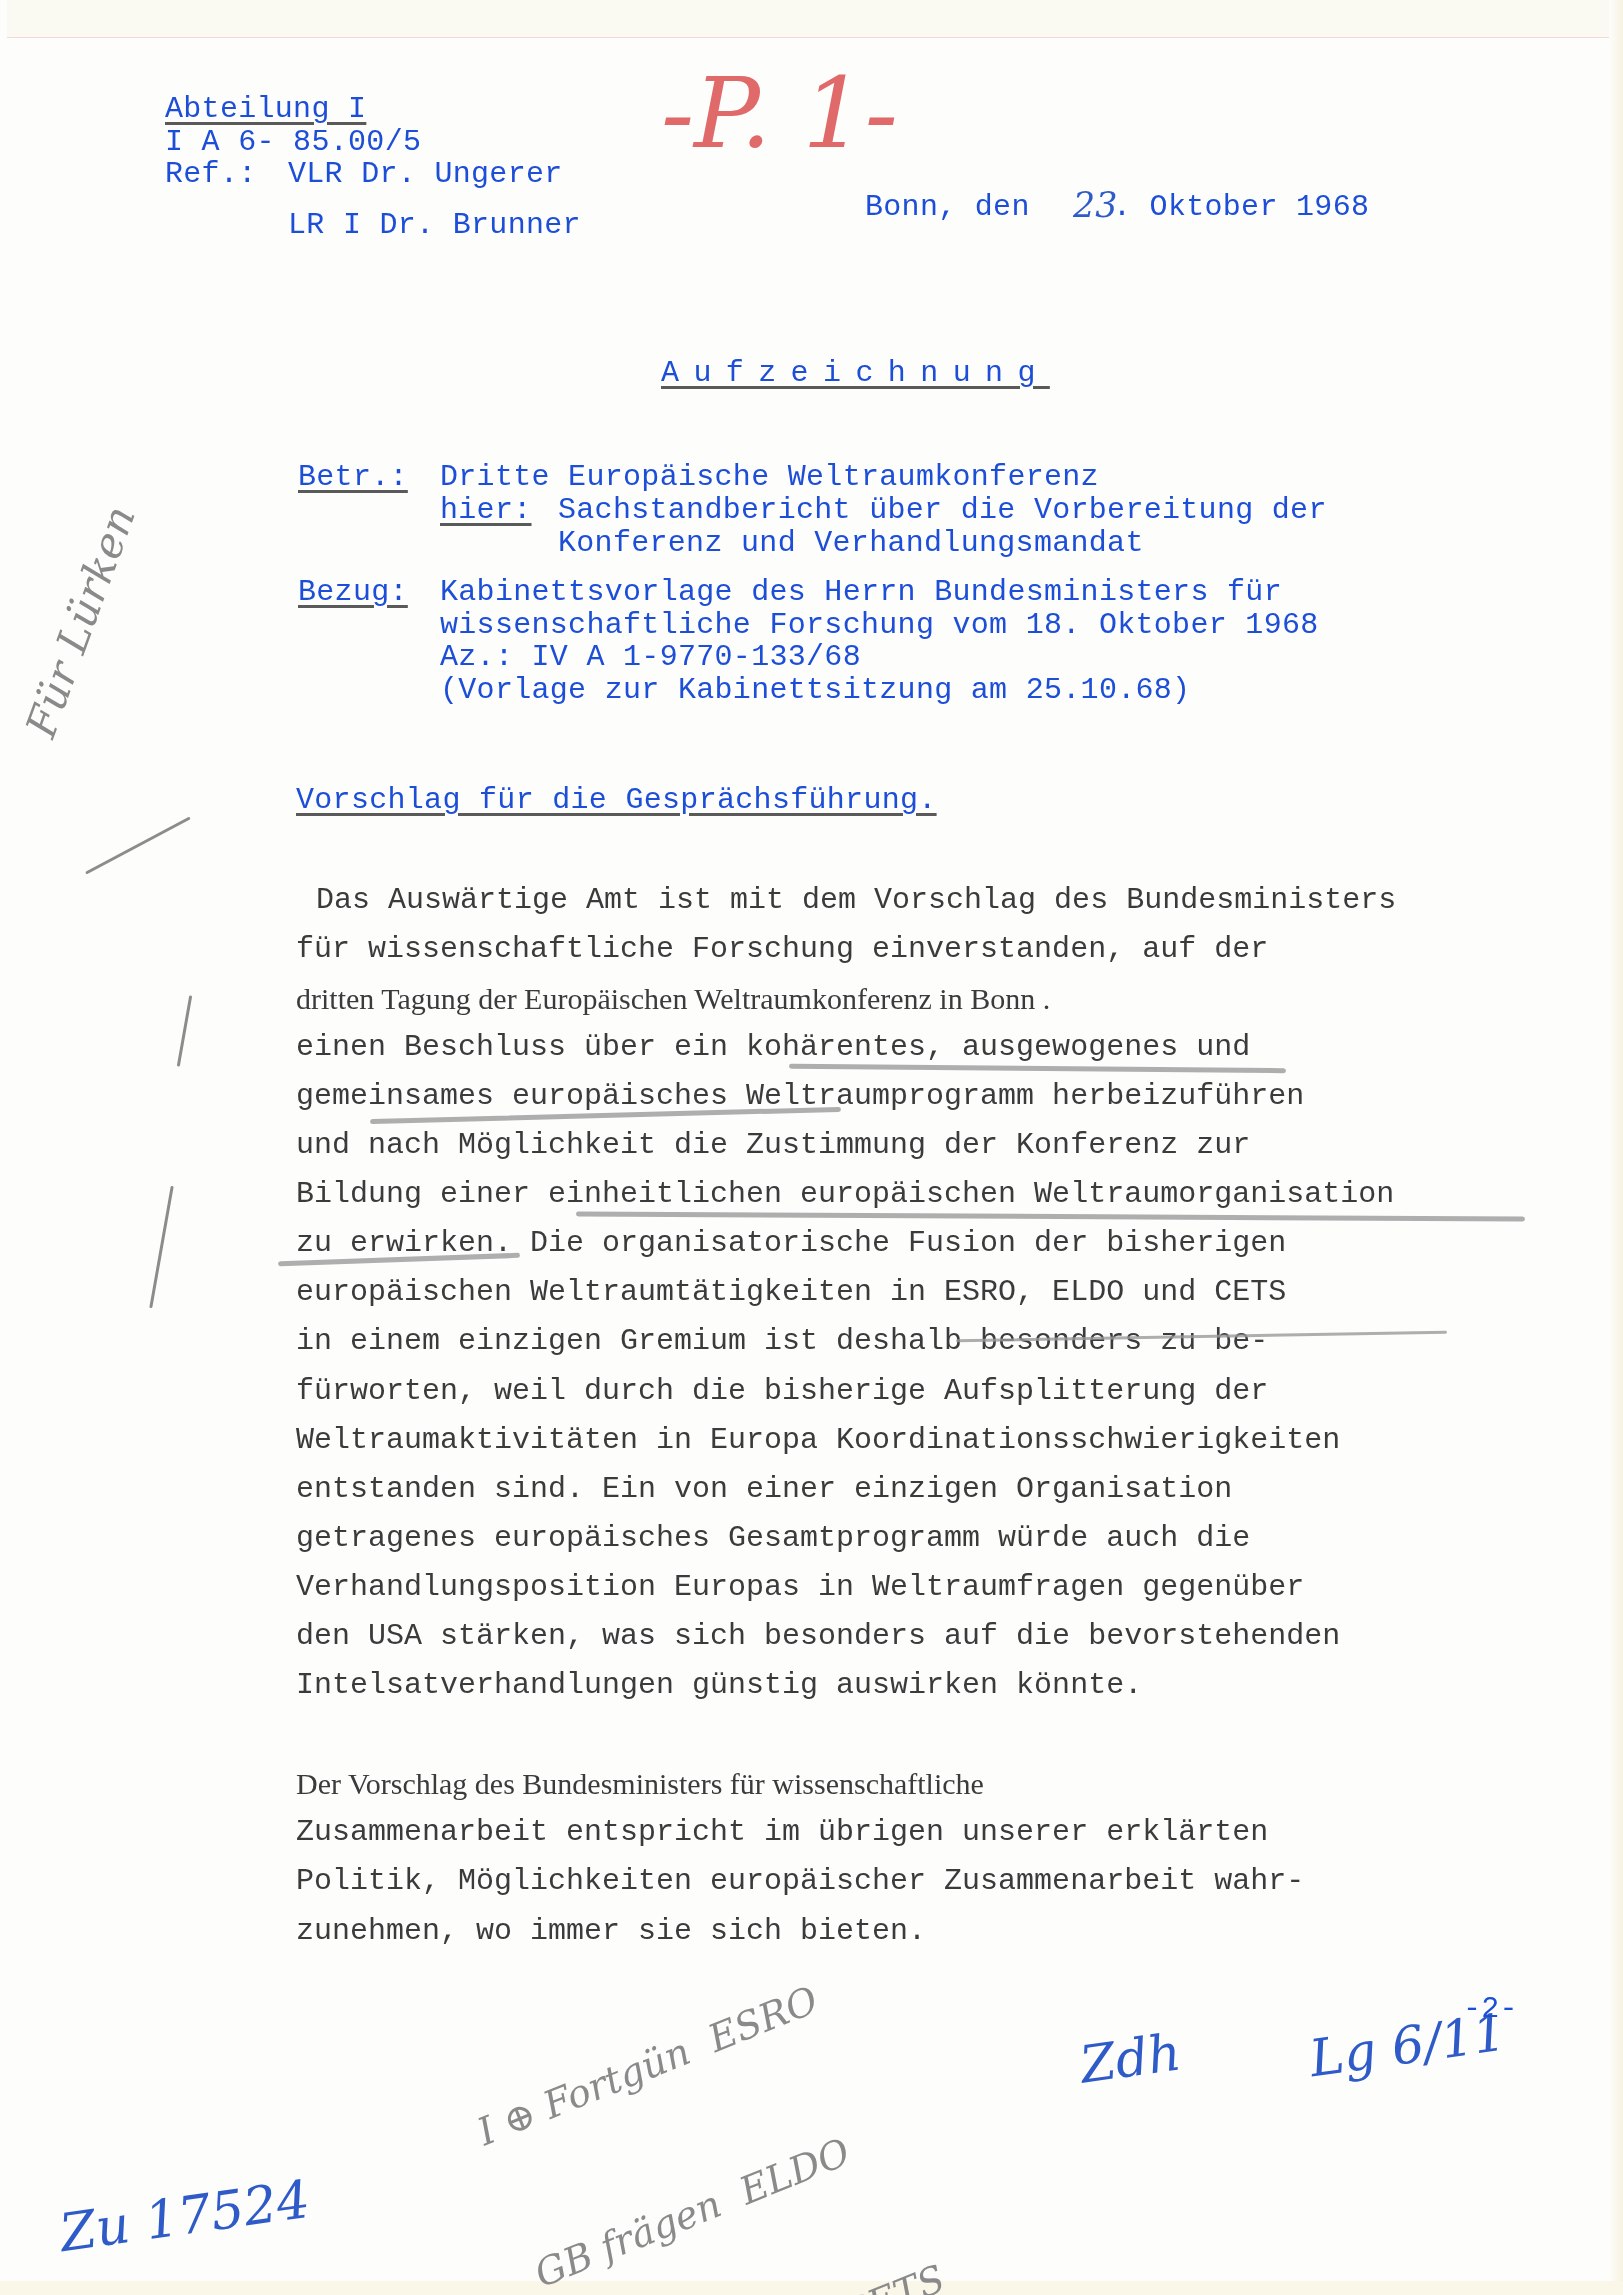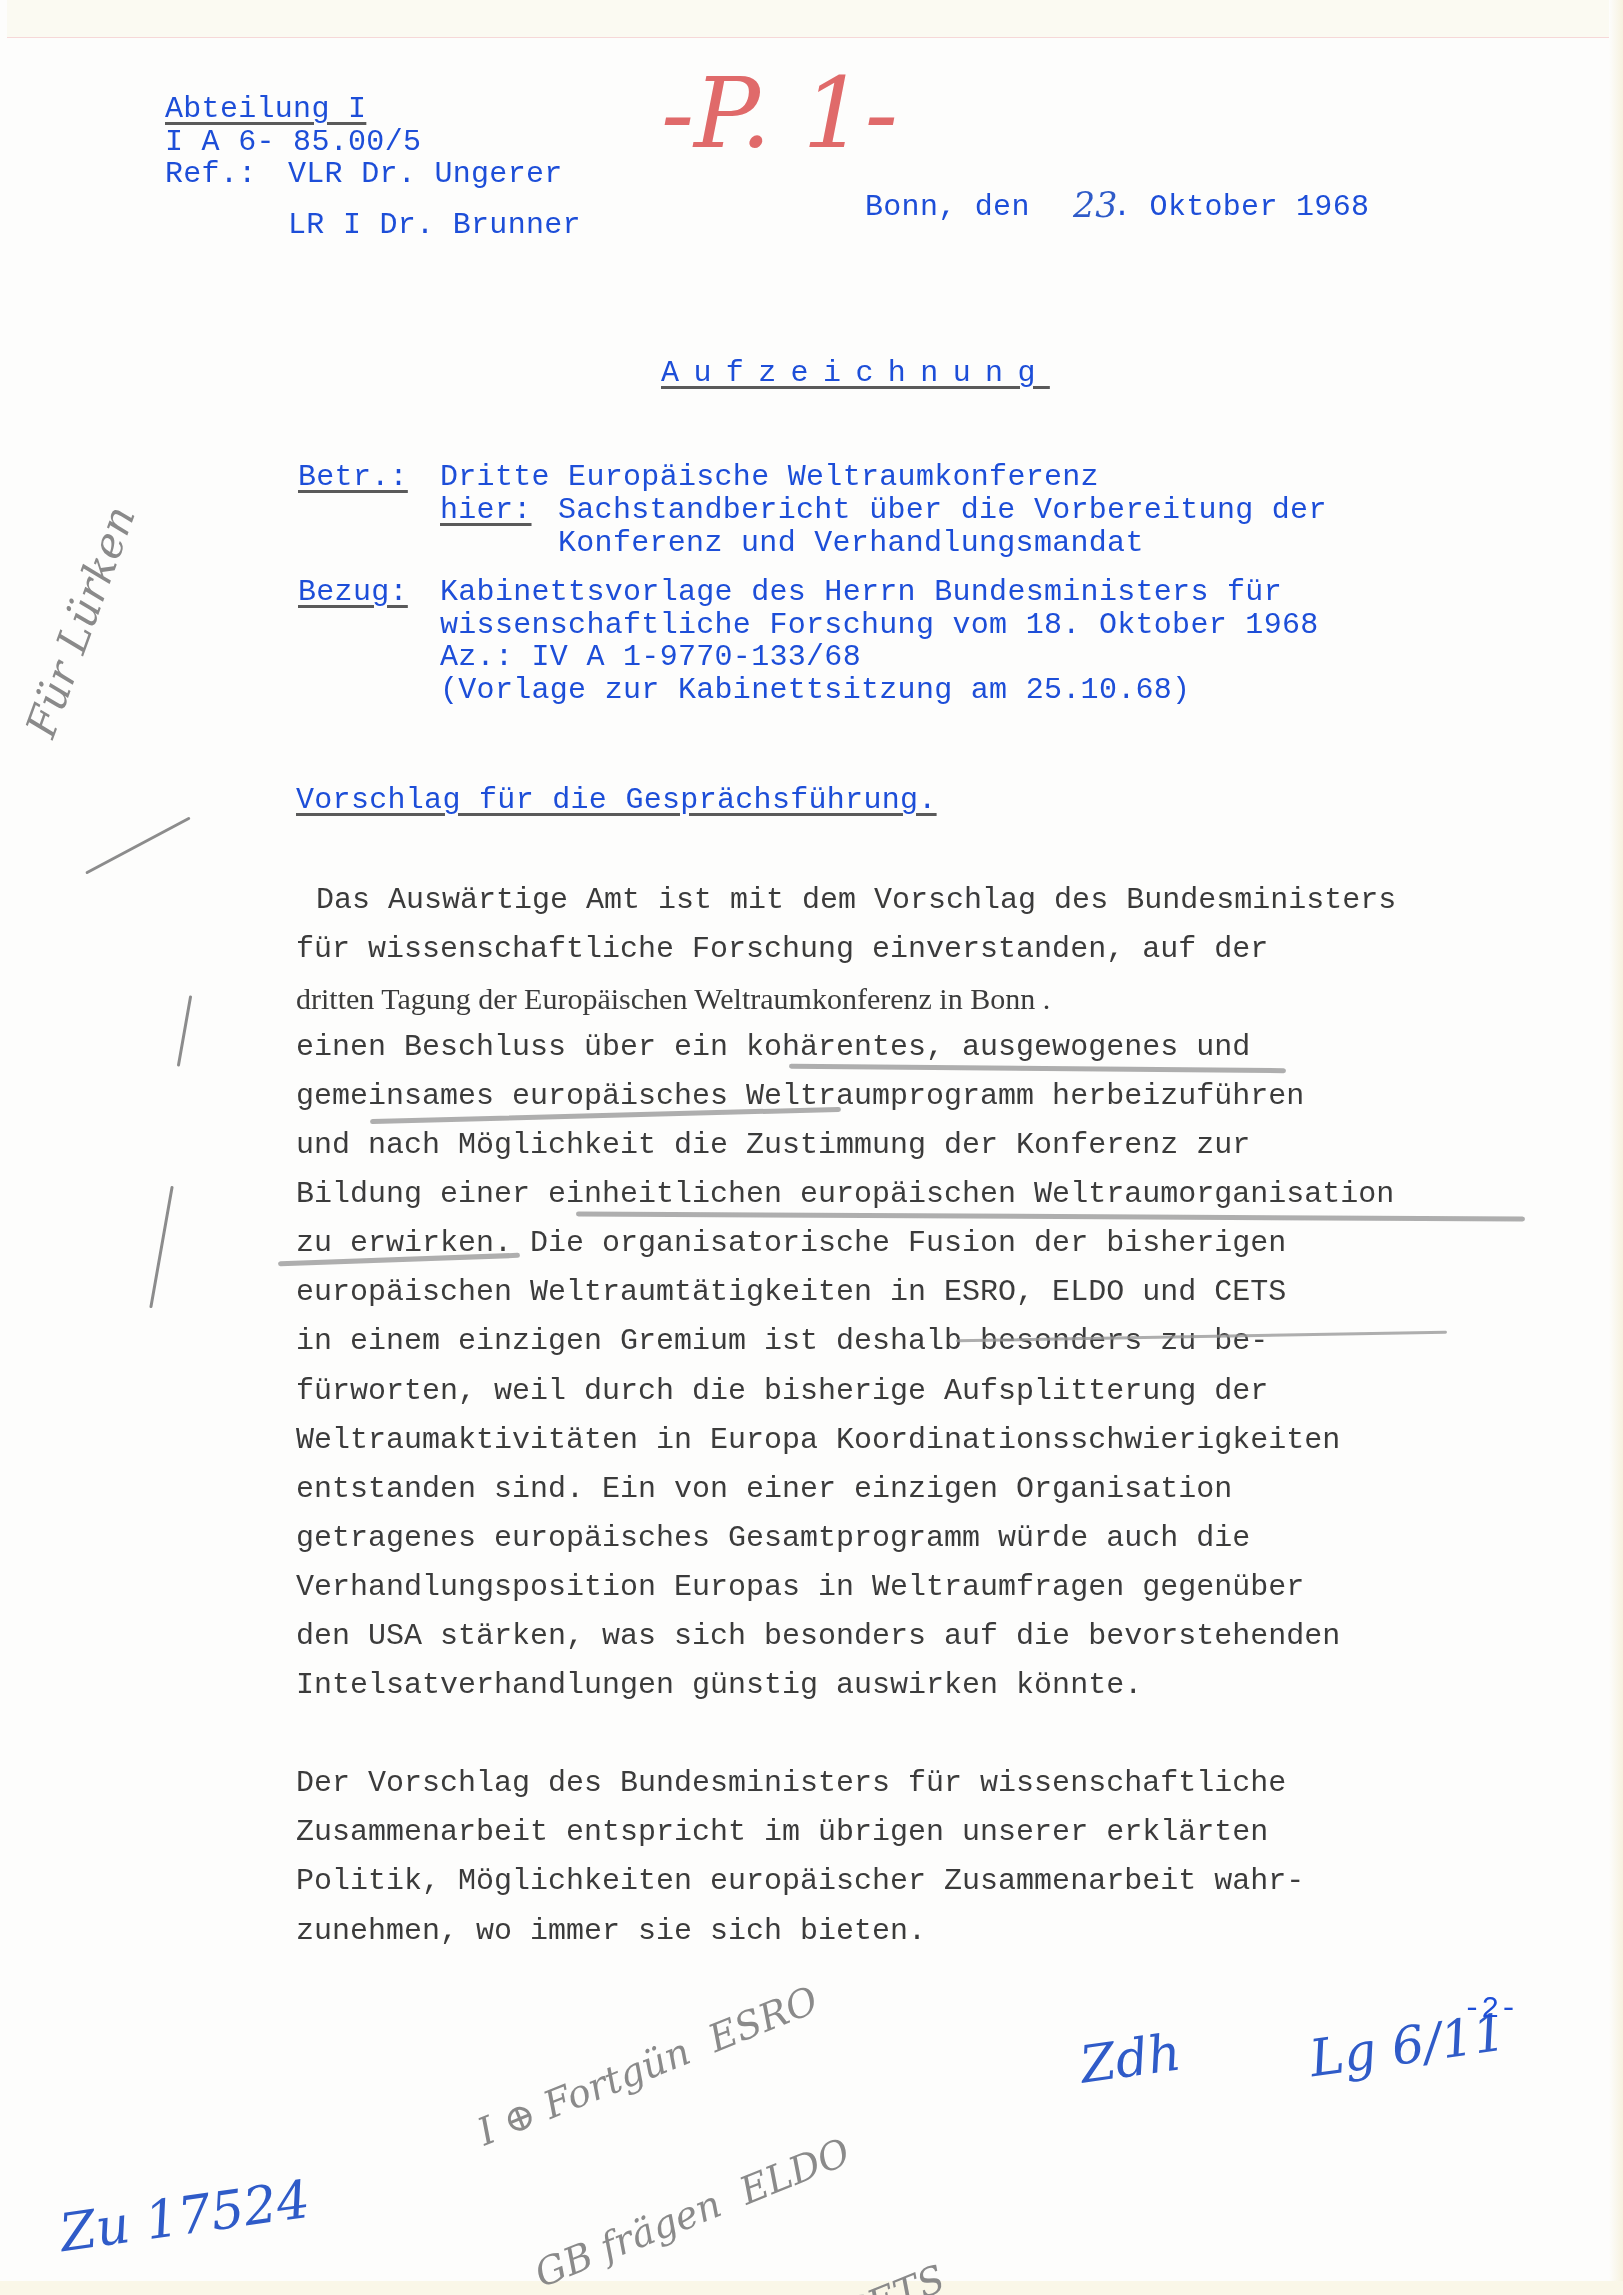--- a/index.html
+++ b/index.html
@@ -82,21 +82,21 @@
 
 <div class="pencil-underline" style="left:789px; top:1066px; width:497px; transform: rotate(0.5deg);"></div>
 <div class="pencil-underline" style="left:370px; top:1113px; width:471px; transform: rotate(-1.5deg);"></div>
 <div class="pencil-underline" style="left:576px; top:1214px; width:949px; transform: rotate(0.3deg);"></div>
 <div class="pencil-underline" style="left:278px; top:1257px; width:242px; transform: rotate(-2deg);"></div>
 <div class="pencil-underline" style="left:956px; top:1335px; width:491px; height:2.6px; transform: rotate(-1deg);"></div>
 <div class="pencil-stroke" style="left:183px; top:995px; width:3.3px; height:72px; transform: rotate(10deg);"></div>
 <div class="pencil-stroke" style="left:160px; top:1185px; width:3.3px; height:124px; transform: rotate(10deg);"></div>
 
 <div>
-  <div class="body-line" style="top:1767px;">Der Vorschlag des Bundesministers für wissenschaftliche</div>
+  <div class="body-line" style="top:1767px;font-family:Liberation Serif, serif;">Der Vorschlag des Bundesministers für wissenschaftliche</div>
   <div class="body-line" style="top:1816px;">Zusammenarbeit entspricht im übrigen unserer erklärten</div>
   <div class="body-line" style="top:1865px;">Politik, Möglichkeiten europäischer Zusammenarbeit wahr-</div>
   <div class="body-line" style="top:1915px;">zunehmen, wo immer sie sich bieten.</div>
 </div>
 
 <div class="hand-pencil" style="left:432px; top:2016px; font-size:38px; line-height:51px; transform: rotate(-22deg); transform-origin: left top;">
   <div>I ⊕ Fortgün  ESRO</div>
   <div>GB frägen  ELDO</div>
   <div>auch Valseite CETS</div>
   

